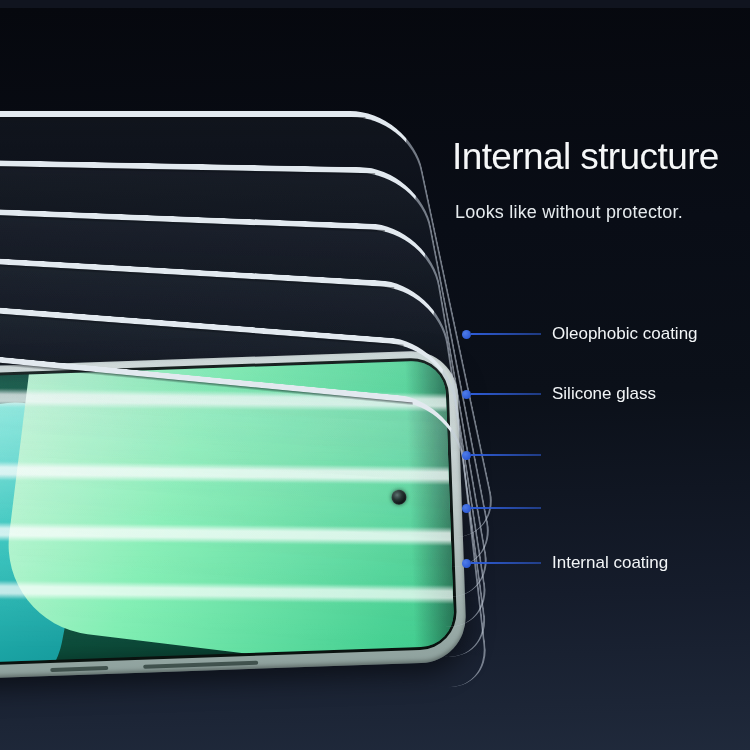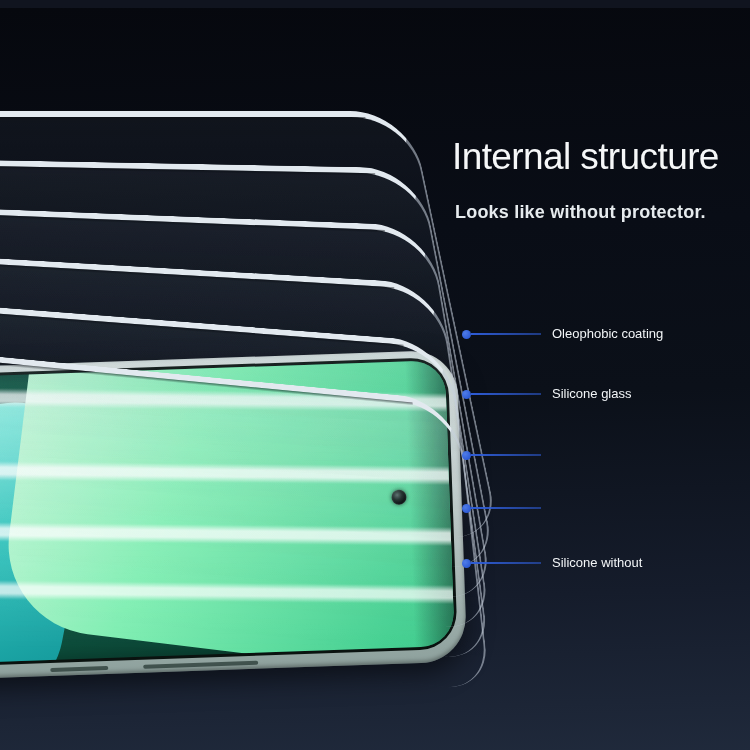--- a/index.html
+++ b/index.html
@@ -75,34 +75,34 @@
   .s4{top:295px;width:508px;height:308px;transform:rotate(4.4deg) skewX(12deg);}
   .s5{top:343px;width:518px;height:280px;transform:rotate(5.5deg) skewX(12deg);}
 
   
   .title{
     position:absolute;left:452px;top:128px;margin:0;z-index:40;
     font-size:37px;font-weight:400;letter-spacing:-.6px;color:var(--text_white,#f5f7f8);
   }
   .subtitle{
     position:absolute;left:455px;top:194px;margin:0;z-index:40;
-    font-size:18px;font-weight:700;color:var(--text_soft,#e6ebee);letter-spacing:.2px;
+    font-size:18px;font-weight:400;color:var(--text_soft,#e6ebee);letter-spacing:.2px;
   }
   .callout{position:absolute;left:462px;width:288px;height:22px;z-index:40;}
   .c0{top:315px;} .c1{top:375px;} .c2{top:436px;} .c3{top:489px;} .c4{top:544px;}
   .dot{
     position:absolute;left:0;top:6.5px;width:9px;height:9px;border-radius:50%;
     background:radial-gradient(circle at 35% 35%,#4f7ce8 0%,var(--accent_blue,#2e5cd6) 70%);
   }
   .cline{
     position:absolute;left:9px;top:9.5px;width:70px;height:2px;
     background:linear-gradient(90deg,var(--accent_blue,#2e5cd6) 0%,rgba(46,92,214,.55) 100%);
   }
   .clbl{
-    position:absolute;left:90px;top:0;line-height:22px;font-size:13px;
+    position:absolute;left:90px;top:0;line-height:22px;font-size:17px;
     color:#f2f5f7;white-space:nowrap;
   }
 </style>
 </head>
 <body>
 
 <div id="stage">
 
   <div class="phone">
     <div class="slot a"></div>
@@ -142,16 +142,16 @@
     <span class="dot"></span>
     <span class="cline"></span>
   </div>
   <div class="callout c3">
     <span class="dot"></span>
     <span class="cline"></span>
   </div>
   <div class="callout c4">
     <span class="dot"></span>
     <span class="cline"></span>
-    <span class="clbl">Silicone without</span>
+    <span class="clbl">Internal coating</span>
   </div>
 
 </div>
 
 </body></html>

